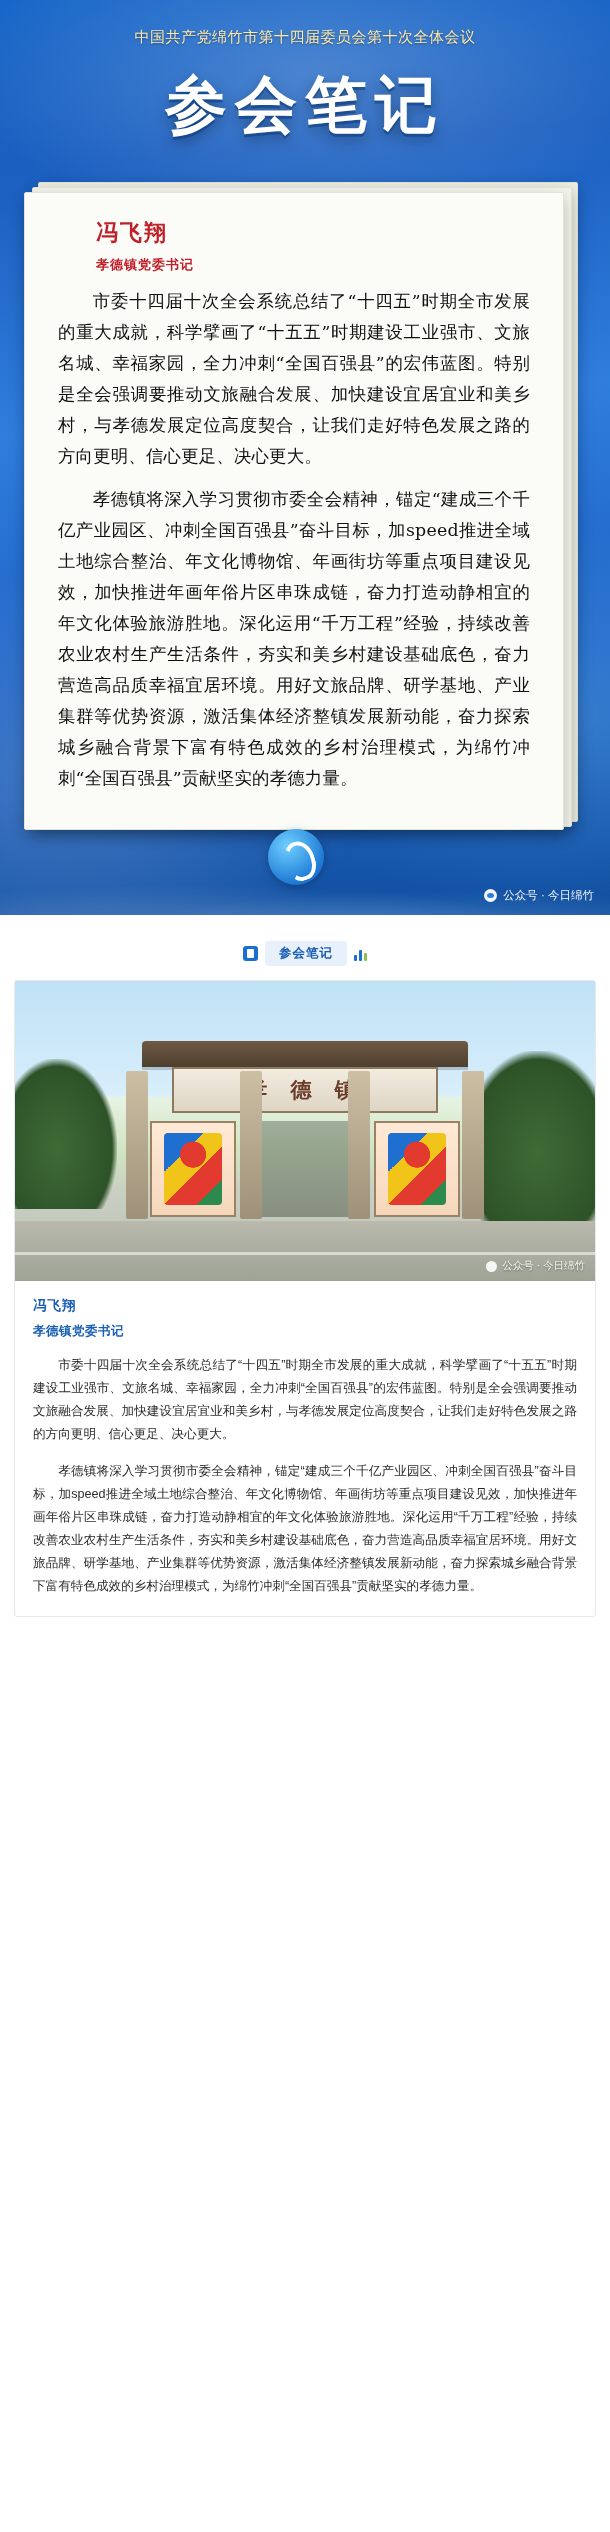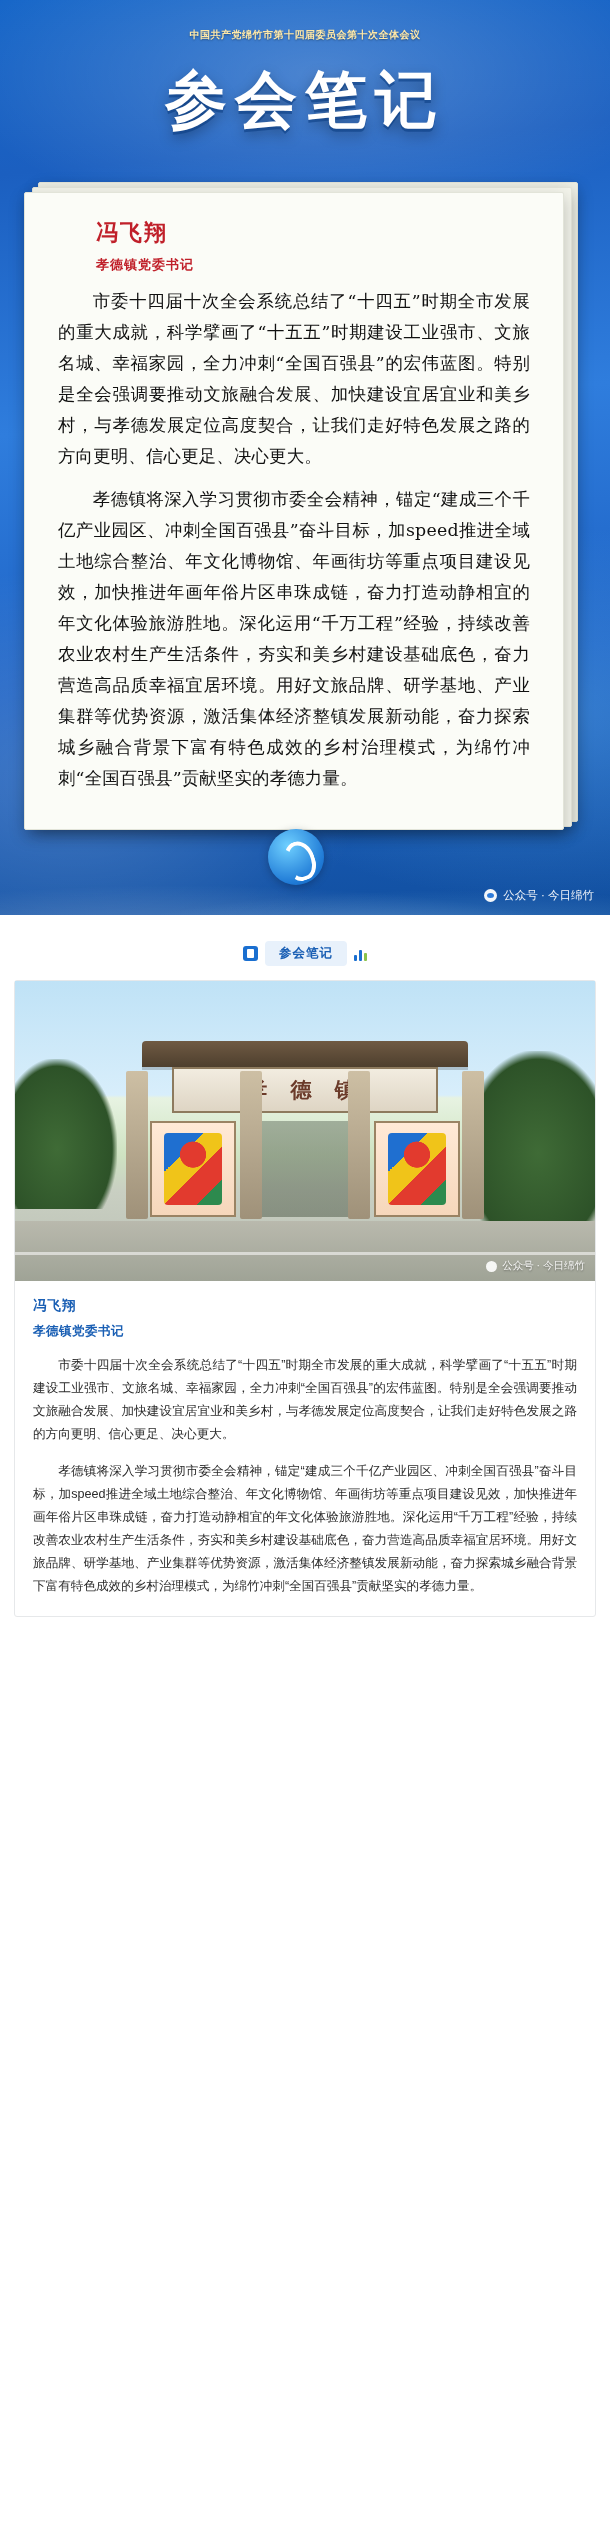--- a/index.html
+++ b/index.html
@@ -31,22 +31,22 @@
       radial-gradient(ellipse 700px 120px at 30% 130%, rgba(255,255,255,0.35), rgba(255,255,255,0) 65%),
       radial-gradient(ellipse 600px 100px at 75% 125%, rgba(160,220,255,0.40), rgba(255,255,255,0) 65%);
     pointer-events: none;
   }
 
   .meeting-name {
     position: relative;
     text-align: center;
     padding-top: 28px;
     color: #ffe9a8;
-    font-size: 10px;
-    font-weight: bold;
+    font-size: 15px;
+    font-weight: normal;
     letter-spacing: 0.5px;
     text-shadow: 0 1px 2px rgba(0,0,0,0.35);
   }
   .poster-title {
     position: relative;
     text-align: center;
     margin-top: 16px;
     font-family: "DejaVu Serif", serif;
     font-weight: bold;
     font-size: 62px;

